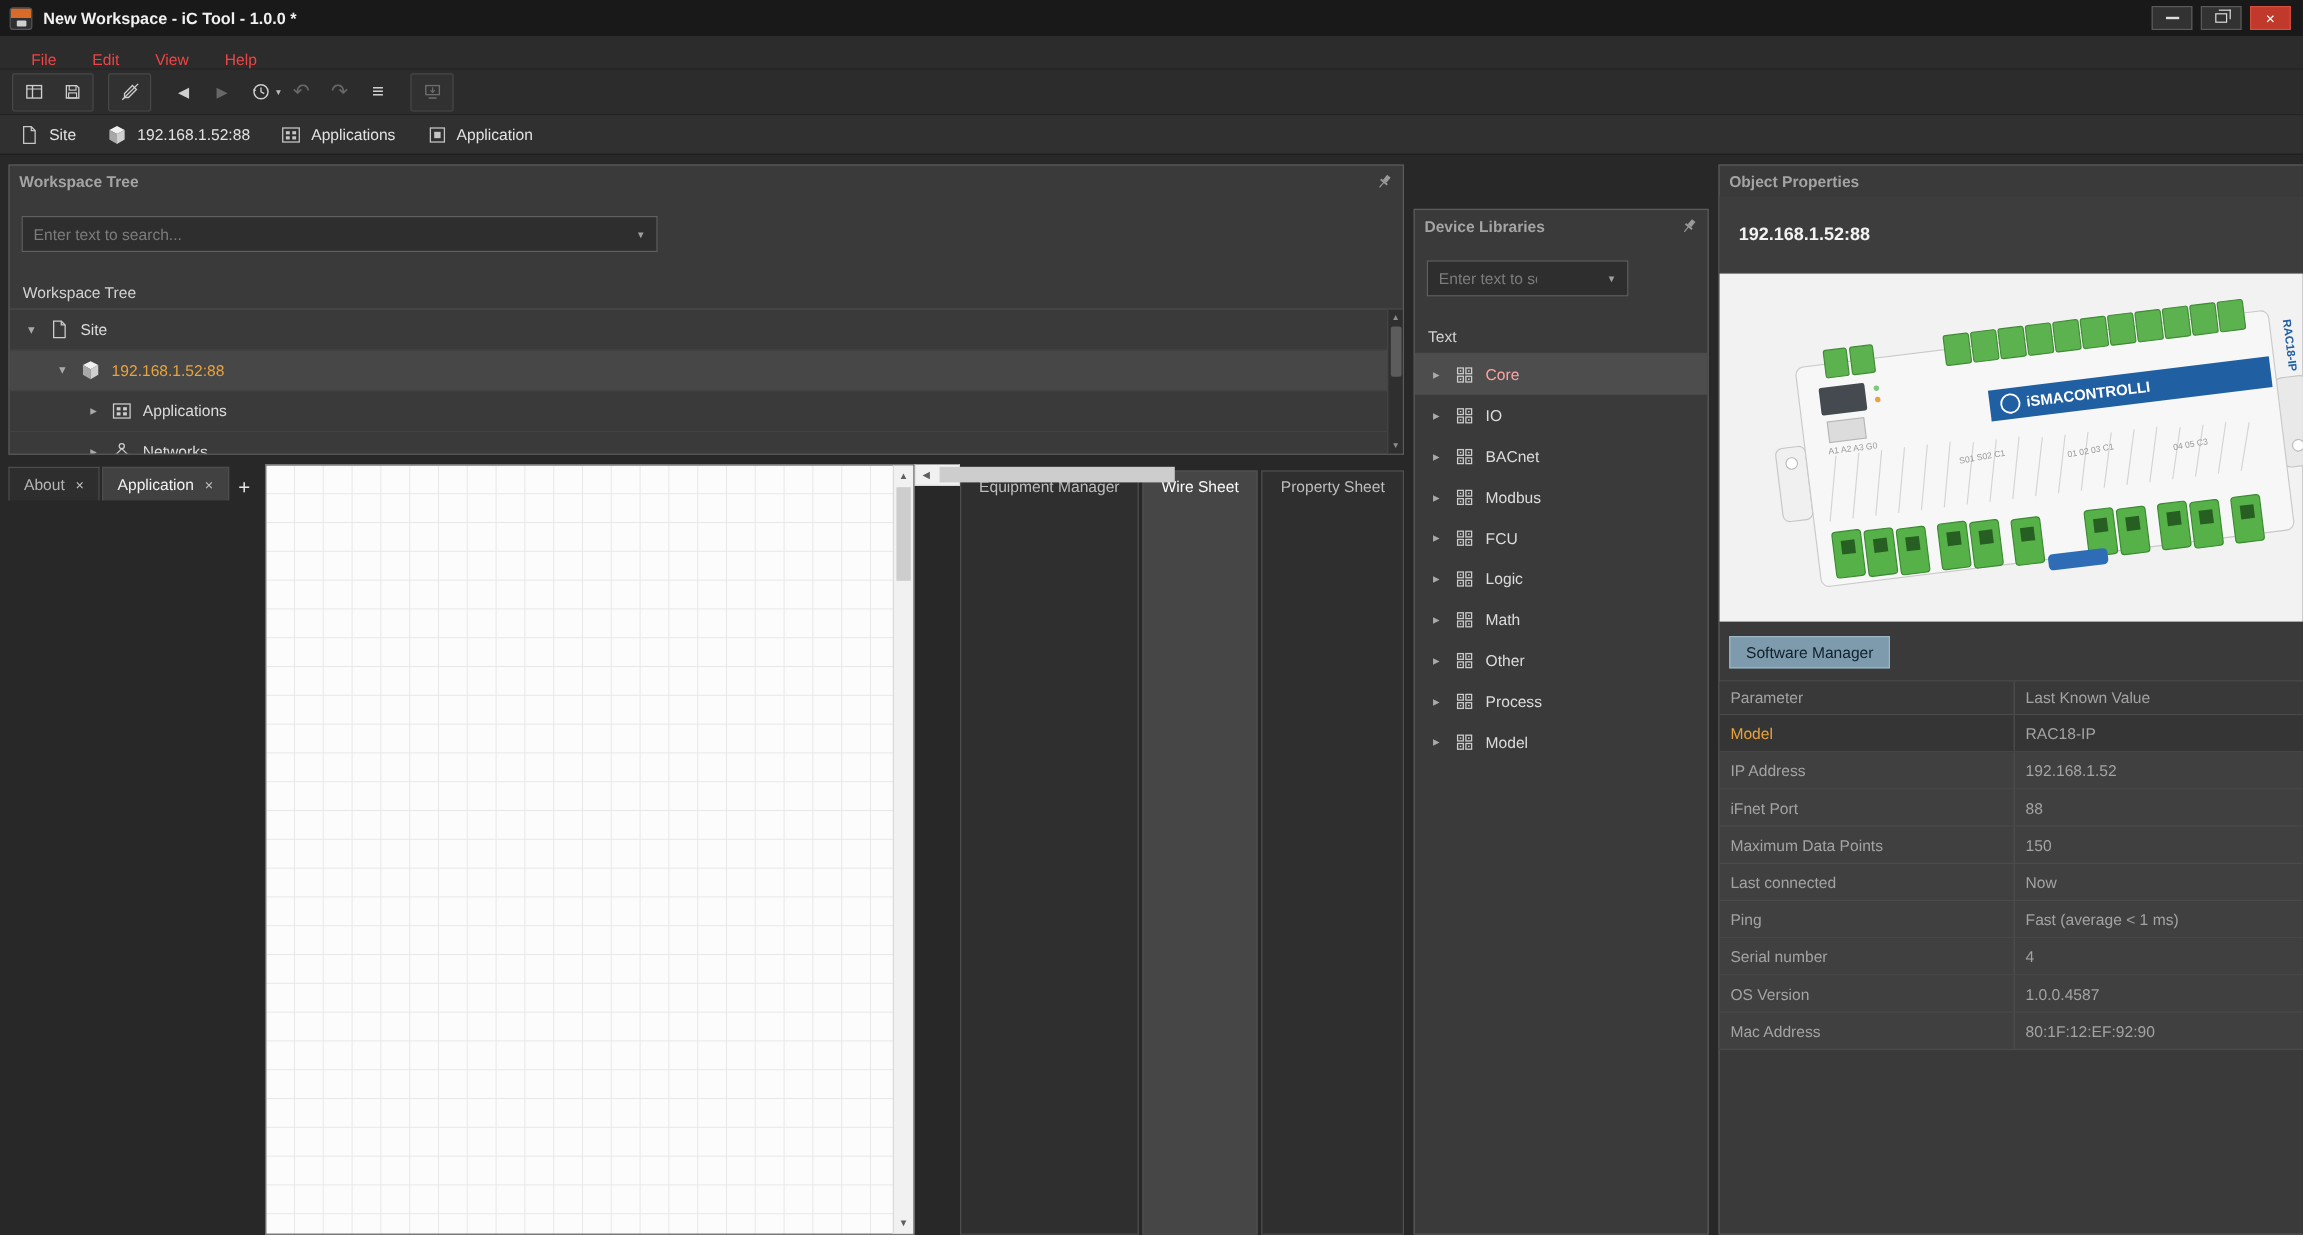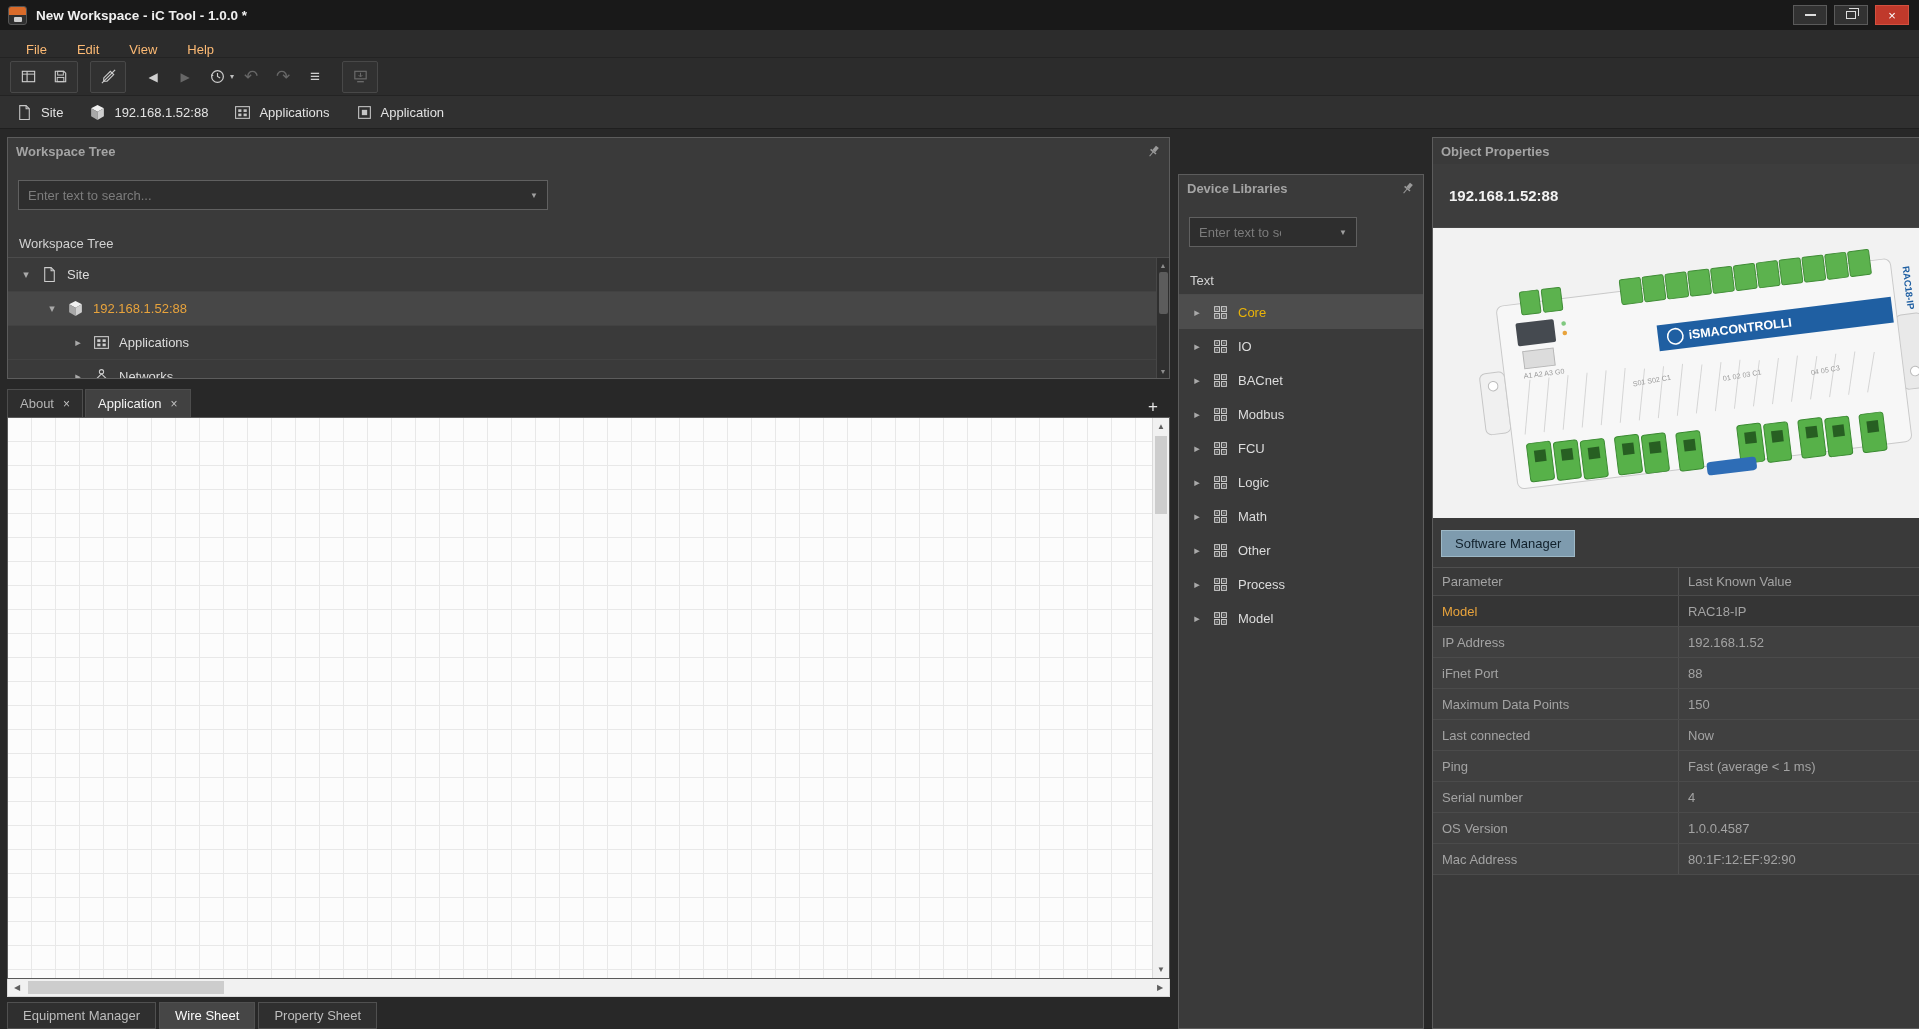--- a/index.html
+++ b/index.html
@@ -15,21 +15,21 @@
   .titlebar .title{font-weight:bold;font-size:13.5px;color:#f0f0f0;}
   .win-controls{margin-left:auto;display:flex;gap:7px;padding-right:2px;}
   .win-btn{width:34px;height:20px;display:flex;align-items:center;justify-content:center;background:#323232;border:1px solid #5a5a5a;cursor:default;}
   .win-btn.close{background:#c0392b;border-color:#d3503f;color:#fff;font-size:13px;line-height:1;}
   .glyph-min{width:11px;height:2px;background:#ddd;}
   .glyph-max{width:10px;height:8px;border:1px solid #ddd;position:relative;}
   .glyph-max::before{content:"";position:absolute;left:2px;top:-4px;width:9px;height:7px;border:1px solid #ddd;border-bottom:none;border-left:none;}
 
   
   .menubar{height:28px;background:#2c2c2c;display:flex;align-items:center;padding:0 14px;gap:6px;border-bottom:1px solid #232323;flex:none;}
-  .menu-item{padding:4px 12px;color:#fdba74;margin-top:12px;}
+  .menu-item{padding:4px 12px;color:#ef4444;margin-top:12px;}
 
   
   .toolbar{height:38px;background:#2c2c2c;display:flex;align-items:center;padding:0 10px;gap:12px;border-bottom:1px solid #232323;flex:none;}
   .tb-group{display:flex;align-items:center;gap:2px;border:1px solid #484848;border-radius:2px;background:#313131;padding:2px;}
   .tb-btn{width:30px;height:26px;display:flex;align-items:center;justify-content:center;color:#cfcfcf;}
   .tb-btn .g{font-size:12px;line-height:1;}
   .tb-btn .g.big{font-size:17px;}
   .tb-btn.disabled{color:#676767;}
   .tb-plain{display:flex;align-items:center;gap:2px;}
   .tb-caret{font-size:8px;color:#bdbdbd;margin-left:-4px;}
@@ -68,21 +68,21 @@
   .tree-row{height:34px;display:flex;align-items:center;gap:9px;border-bottom:1px solid #424242;color:#dcdcdc;}
   .tree-row .expander{width:12px;text-align:center;color:#a9a9a9;font-size:11px;flex:none;}
   .tree-row.selected{background:#474747;}
   .tree-row.selected .t-label{color:#E8A33C;}
   .tree-scroll{position:absolute;right:0;top:0;bottom:0;width:13px;background:#2f2f2f;border-left:1px solid #474747;display:flex;flex-direction:column;align-items:center;}
   .tree-scroll .arr{height:14px;display:flex;align-items:center;justify-content:center;color:#8d8d8d;font-size:7px;width:100%;}
   .tree-scroll .thumb{width:9px;height:42px;background:#5c5c5c;border-radius:2px;}
   .tree-scroll .spacer{flex:1;}
 
   
-  .editor{flex:1;min-height:0;display:flex;flex-direction:column;}
+  .editor{flex:1;min-height:0;display:flex;flex-direction:row;}
   .tab-strip{height:30px;flex:none;display:flex;align-items:flex-end;gap:2px;}
   .etab{display:flex;align-items:center;gap:9px;padding:6px 12px;background:#2e2e2e;border:1px solid #4d4d4d;border-bottom:none;color:#b5b5b5;}
   .etab.active{background:#414141;color:#f2f2f2;}
   .etab .x{font-size:12px;color:#c2c2c2;}
   .tab-add{margin-left:auto;margin-right:6px;color:#e6e6e6;font-size:17px;padding:0 6px;}
   .sheet-wrap{flex:1;min-height:0;position:relative;border:1px solid #5a5a5a;background:#fcfcfc;
     background-image:linear-gradient(to right,#e8e8e8 1px,transparent 1px),linear-gradient(to bottom,#e8e8e8 1px,transparent 1px);
     background-size:24px 24px;background-position:-1px -1px;}
   .v-scroll{position:absolute;top:0;right:0;bottom:0;width:17px;background:#f1f1f1;border-left:1px solid #dadada;display:flex;flex-direction:column;}
   .v-scroll .arr{height:17px;display:flex;align-items:center;justify-content:center;color:#5f5f5f;font-size:8px;}
@@ -94,21 +94,21 @@
   .h-scroll .thumb{position:absolute;left:2px;top:2px;bottom:2px;width:196px;background:#cdcdcd;}
   .bottom-tabs{flex:none;display:flex;gap:3px;margin-top:5px;}
   .btab{padding:5px 15px;background:#2f2f2f;border:1px solid #505050;color:#bdbdbd;}
   .btab.active{background:#464646;color:#fafafa;}
 
   
   .lib-list{flex:1;min-height:0;overflow:hidden;}
   .lib-row{height:34px;display:flex;align-items:center;gap:9px;padding-left:12px;color:#dcdcdc;}
   .lib-row .expander{width:12px;text-align:center;color:#a9a9a9;font-size:11px;flex:none;}
   .lib-row.selected{background:#4d4d4d;}
-  .lib-row.selected .lib-label{color:#eab308;text-align:right;}
+  .lib-row.selected .lib-label{color:#fca5a5;text-align:right;}
 
   
   .device-name-block{height:64px;flex:none;display:flex;align-items:center;padding-left:16px;background:#3d3d3d;border-bottom:1px solid #474747;font-weight:bold;font-size:15px;color:#f2f2f2;}
   .device-image{height:290px;flex:none;background:#f2f2f2;display:flex;align-items:center;justify-content:center;overflow:hidden;}
   .sm-row{flex:none;padding:12px 0 10px 8px;}
   .sm-btn{display:inline-block;padding:5px 13px;background:#7E9BAE;border:1px solid #9db8c6;color:#10202b;font-size:13px;}
   .ptable{flex:none;display:flex;flex-direction:column;border-top:1px solid #4f4f4f;}
   .prow{display:flex;height:31px;background:#404040;border-bottom:1px solid #4b4b4b;}
   .prow.header{background:#393939;height:28px;color:#e3e3e3;}
   .prow.selected{background:#353535;}

